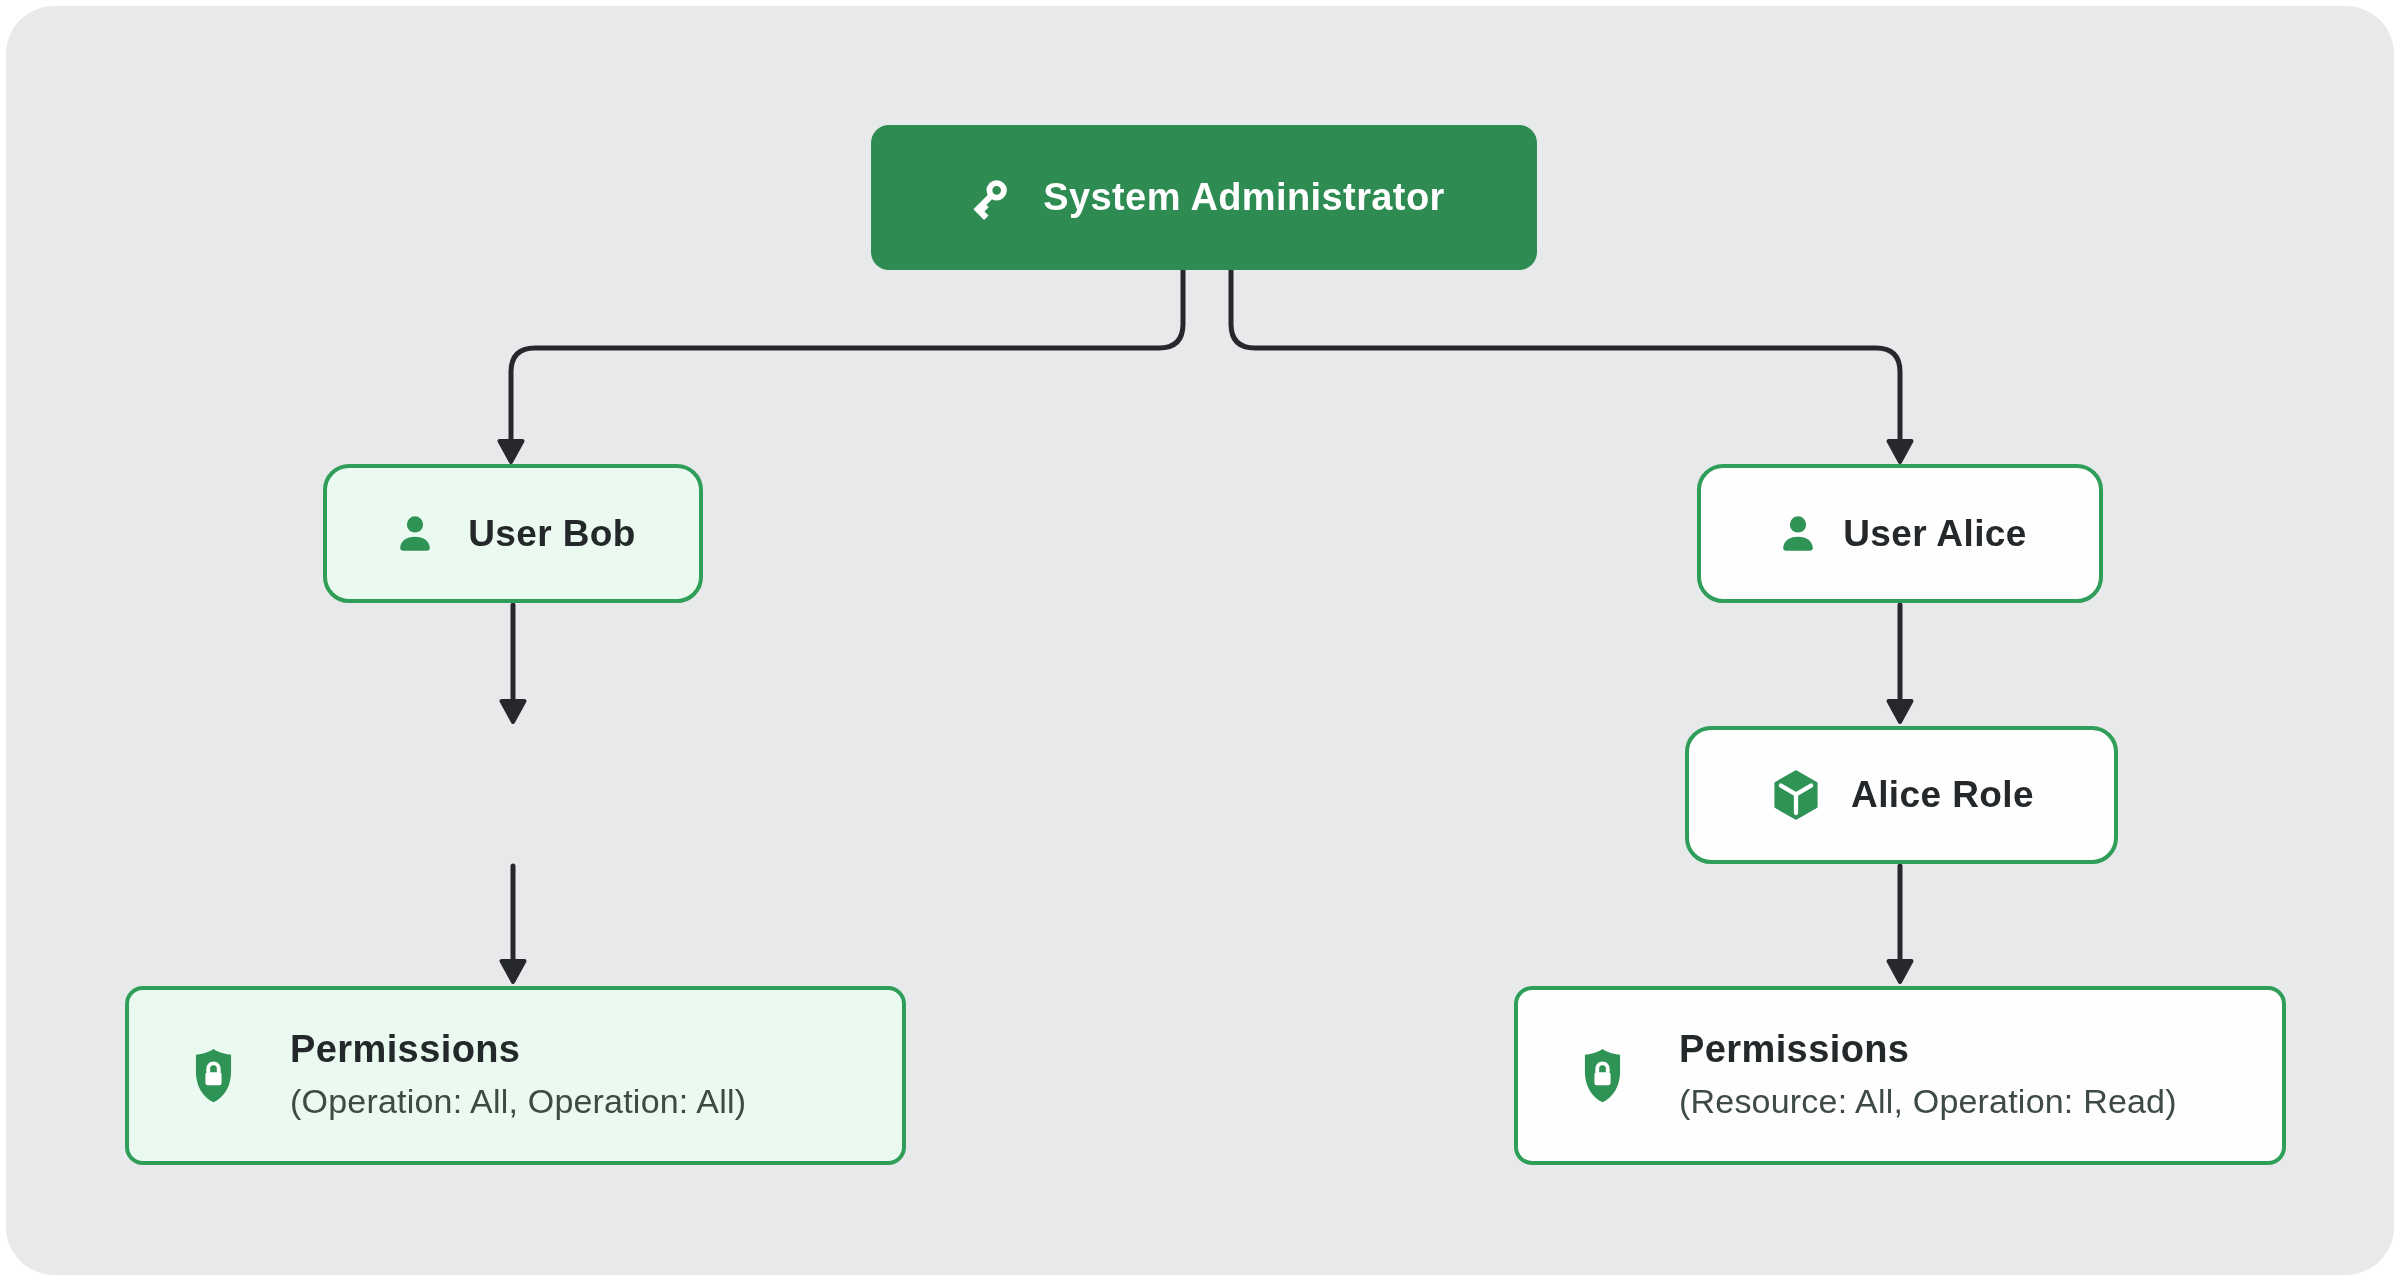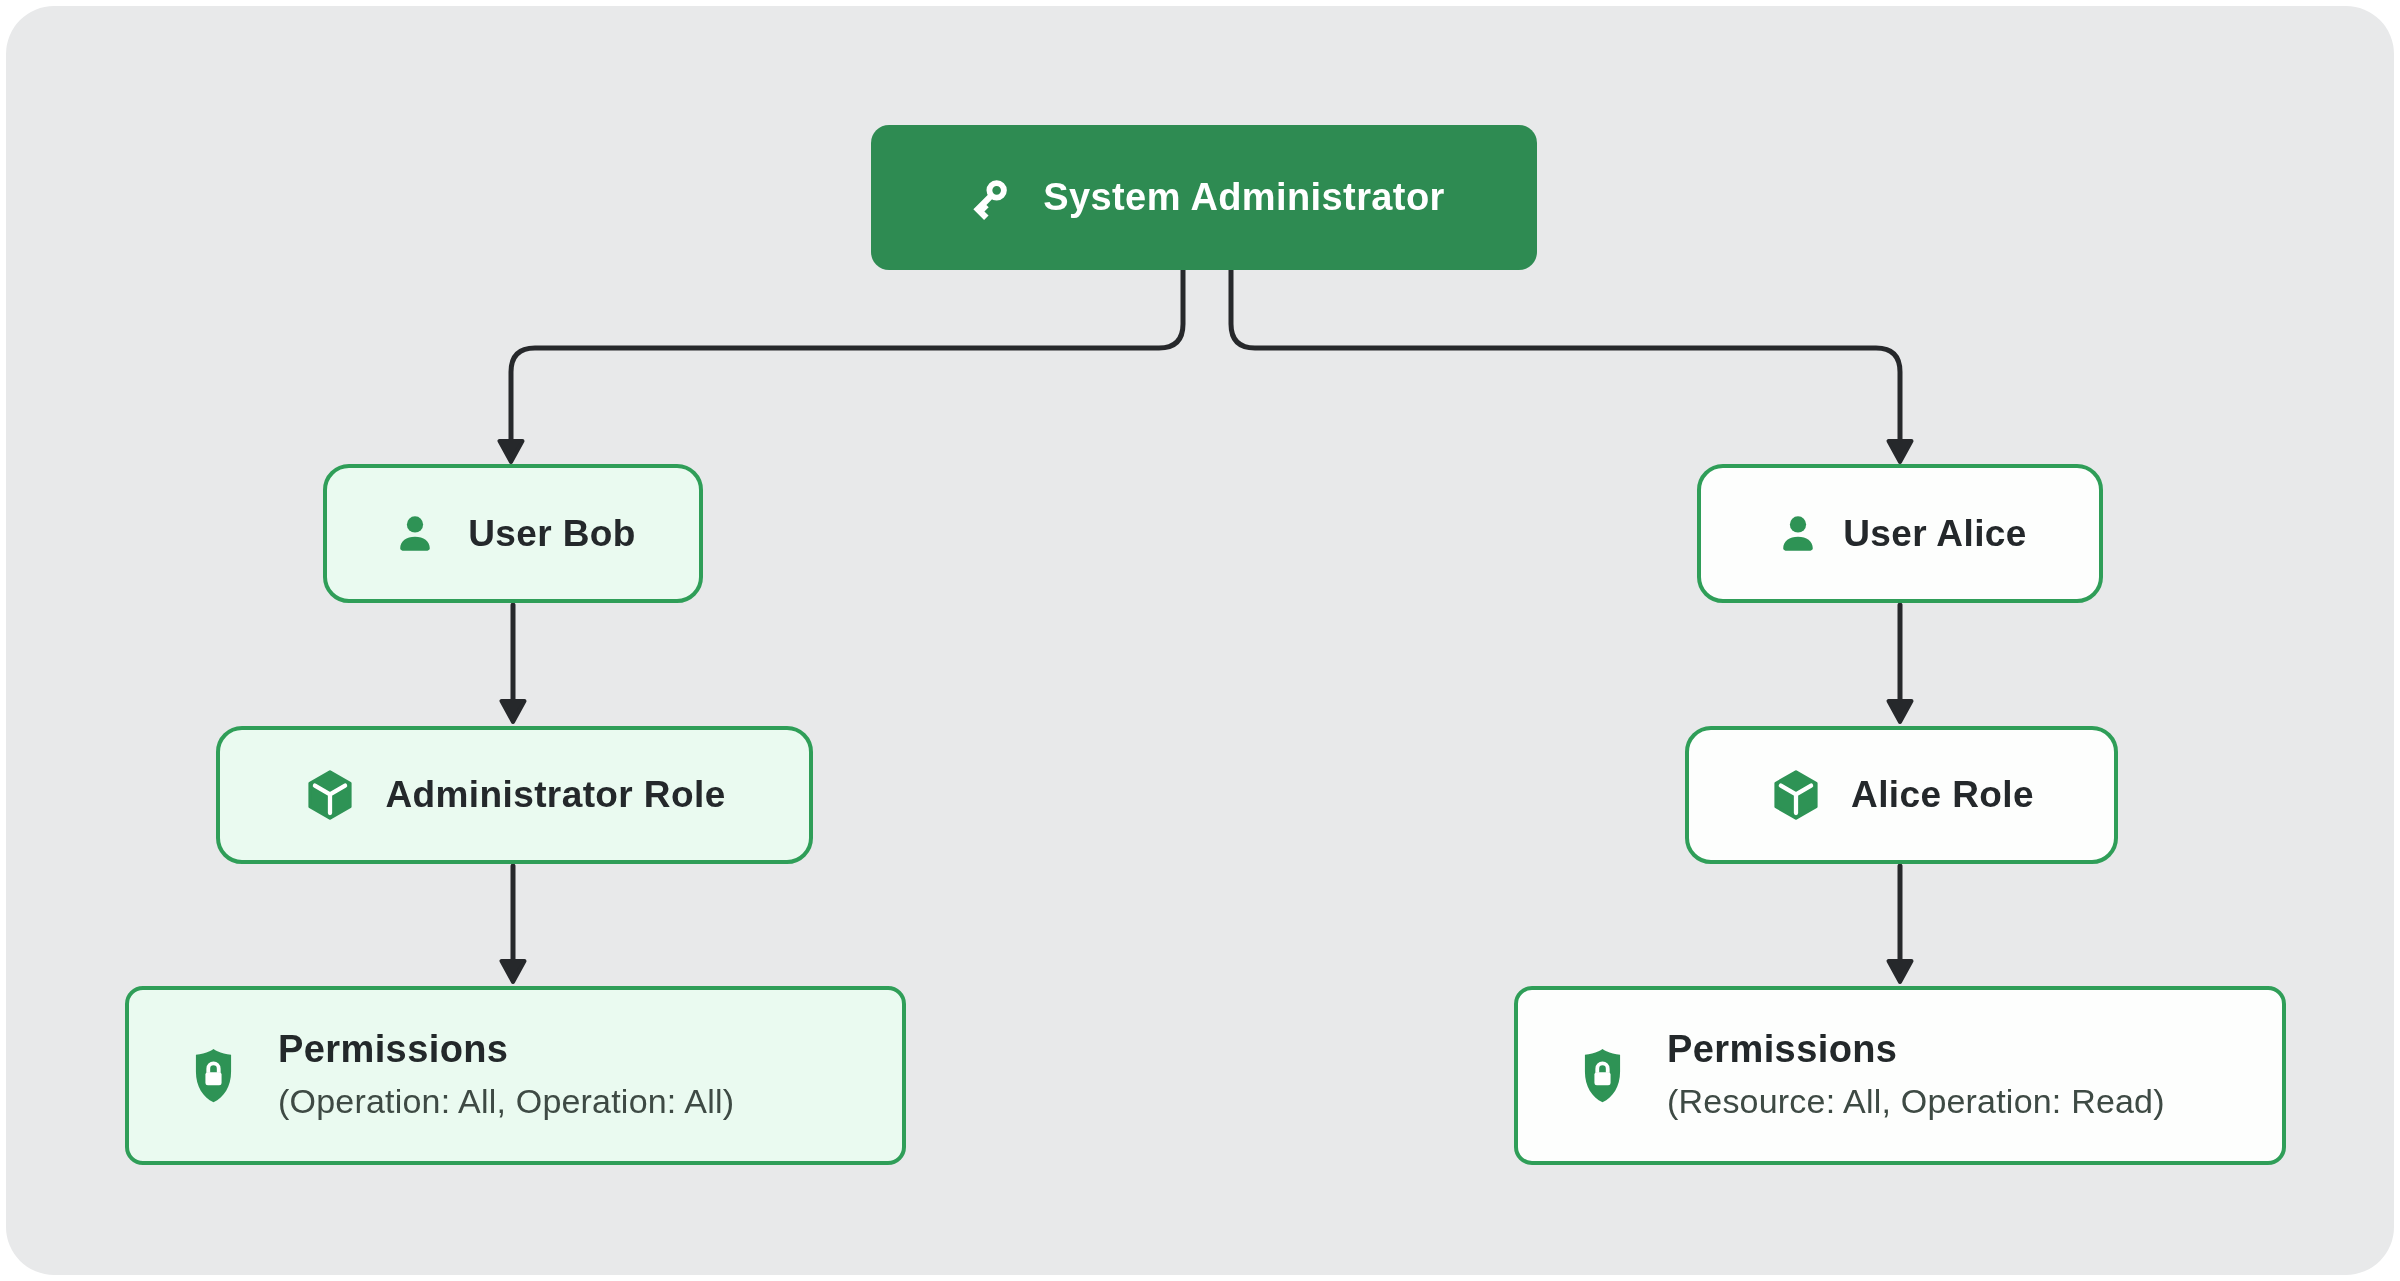--- a/index.html
+++ b/index.html
@@ -70,21 +70,21 @@
   }
   .bg-mint  { background: #eafaf0; }
   .bg-white { background: #fdfefd; }
   .node.user-bob        { left: 317px;  top: 458px; width: 380px; height: 139px; }
   .node.user-alice      { left: 1691px; top: 458px; width: 406px; height: 139px; gap: 20px; }
   .node.admin-role      { left: 210px;  top: 720px; width: 597px; height: 138px; }
   .node.viewer-role     { left: 1679px; top: 720px; width: 433px; height: 138px; }
   .node.perm {
     justify-content: flex-start;
     padding-left: 56px;
-    gap: 36px;
+    gap: 48px;
     border-radius: 18px;
   }
   .node.perm-left  { left: 119px;  top: 980px; width: 781px; height: 179px; }
   .node.perm-right { left: 1508px; top: 980px; width: 772px; height: 179px; }
   .perm-text { display: flex; flex-direction: column; justify-content: center; }
   .perm-title {
     font-size: 38px;
     font-weight: 600;
     color: #23282a;
     letter-spacing: 0.4px;
@@ -158,29 +158,20 @@
     <div class="node outlined bg-white user-alice">
       <span class="icon">
         <svg viewBox="0 0 24 24" width="50" height="50" fill="#2e9355" aria-hidden="true">
           <circle cx="12" cy="7.4" r="3.9"></circle>
           <path d="M12 13.3c-4.1 0-7.1 2.1-7.1 5.6 0 .6.5 1.1 1.1 1.1h12c.6 0 1.1-.5 1.1-1.1 0-3.5-3-5.6-7.1-5.6z"></path>
         </svg>
       </span>
       <span class="label">User Alice</span>
     </div>
 
-    <div class="node outlined bg-mint admin-role">
-      <span class="icon">
-        <svg viewBox="0 0 24 24" width="54" height="54" aria-hidden="true">
-          <path d="M12 1.7l8.9 5.1v10.4L12 22.3l-8.9-5.1V6.8z" fill="#2e9355" stroke="#2e9355" stroke-width="1.4" stroke-linejoin="round"></path>
-          <path d="M12 11.7L5.3 7.8M12 11.7l6.7-3.9M12 11.7v8.3" stroke="#ffffff" stroke-width="1.9" stroke-linecap="round" fill="none"></path>
-        </svg>
-      </span>
-      <span class="label">Administrator Role</span>
-    </div>
 
     <div class="node outlined bg-white viewer-role">
       <span class="icon">
         <svg viewBox="0 0 24 24" width="54" height="54" aria-hidden="true">
           <path d="M12 1.7l8.9 5.1v10.4L12 22.3l-8.9-5.1V6.8z" fill="#2e9355" stroke="#2e9355" stroke-width="1.4" stroke-linejoin="round"></path>
           <path d="M12 11.7L5.3 7.8M12 11.7l6.7-3.9M12 11.7v8.3" stroke="#ffffff" stroke-width="1.9" stroke-linecap="round" fill="none"></path>
         </svg>
       </span>
       <span class="label">Alice Role</span>
     </div>

